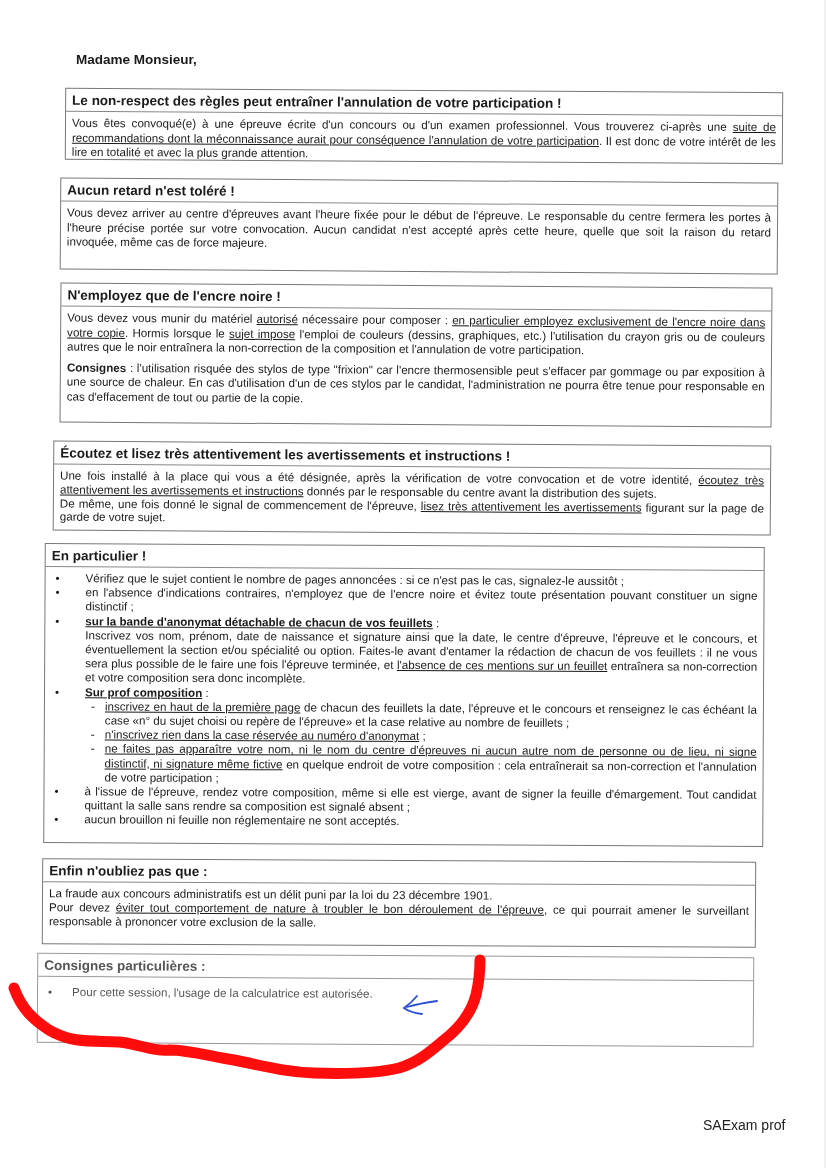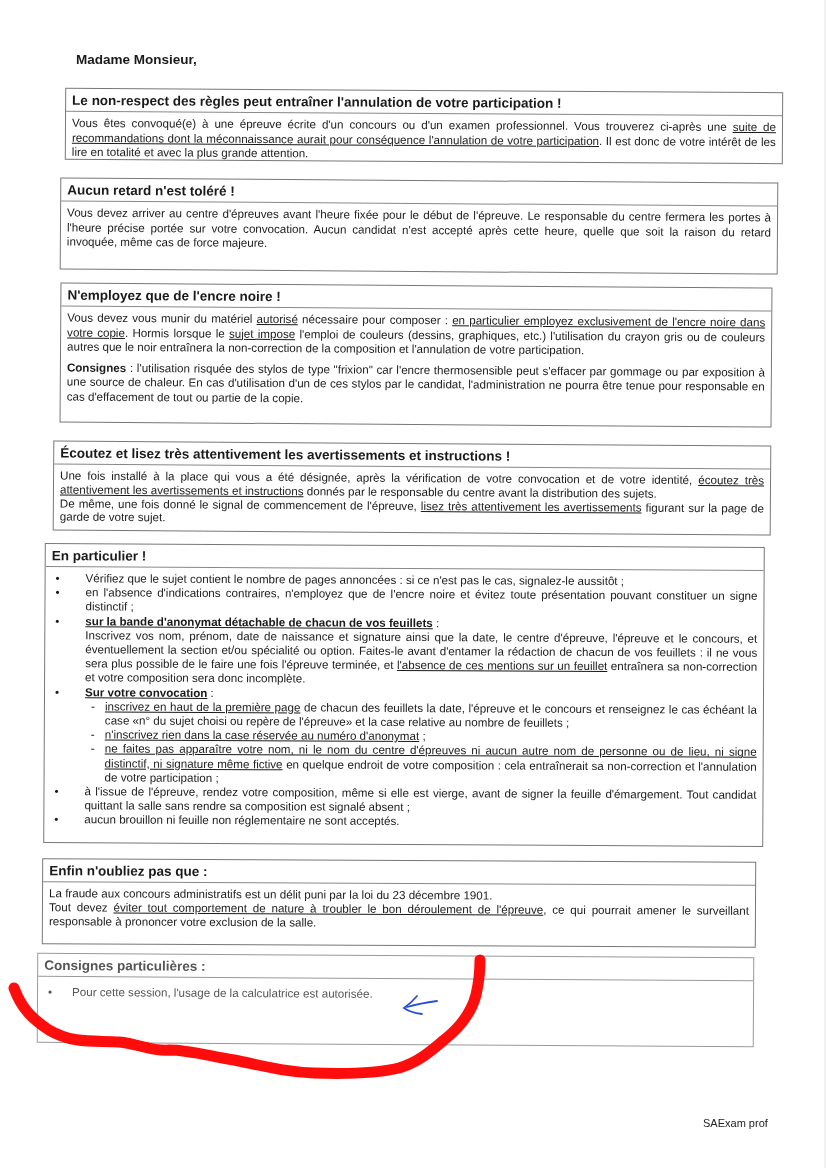--- a/index.html
+++ b/index.html
@@ -17,21 +17,21 @@
   .box-body p:last-child { margin-bottom: 0; }
   u { text-decoration: underline; }
   b { font-weight: bold; }
   ul.bullets { margin: 0; padding: 0; list-style: none; }
   ul.bullets > li { position: relative; padding-left: 34px; margin: 0; }
   ul.bullets > li::before { content: "\2022"; position: absolute; left: 4px; top: 0; }
   ul.dashes { margin: 0; padding: 0; list-style: none; }
   ul.dashes > li { position: relative; padding-left: 20px; }
   ul.dashes > li::before { content: "-"; position: absolute; left: 6px; top: 0; }
   .gray { color: #555; }
-  .footer { position: absolute; left: 699px; top: 1117px; font-size: 11px; color: #222; }
+  .footer { position: absolute; left: 699px; top: 1117px; font-size: 14px; color: #222; }
   .overlay { position: absolute; left: 0; top: 0; pointer-events: none; }
 </style>
 </head>
 <body>
 
 <div class="page">
   <div class="right-edge"></div>
 
   <div class="salutation">Madame Monsieur,</div>
 
@@ -69,38 +69,38 @@
     <div class="box-title">En particulier !</div>
     <div class="box-body" style="line-height:14.2px;">
       <ul class="bullets">
         <li>Vérifiez que le sujet contient le nombre de pages annoncées : si ce n'est pas le cas, signalez-le aussitôt ;</li>
         <li>en l'absence d'indications contraires, n'employez que de l'encre noire et évitez toute présentation pouvant constituer un signe distinctif ;</li>
         <li>
           <b><u>sur la bande d'anonymat détachable de chacun de vos feuillets</u></b><span> :</span><br>
           <span>Inscrivez vos nom, prénom, date de naissance et signature ainsi que la date, le centre d'épreuve, l'épreuve et le concours, et éventuellement la section et/ou spécialité ou option.  Faites-le avant d'entamer la rédaction de chacun de vos feuillets : il ne vous sera plus possible de le faire une fois l'épreuve terminée, et </span><u>l'absence de ces mentions sur un feuillet</u><span> entraînera sa non-correction et votre composition sera donc incomplète.</span>
         </li>
         <li>
-          <b><u>Sur votre convocation</u></b><span> :</span>
+          <b><u>Sur prof composition</u></b><span> :</span>
           <ul class="dashes">
             <li><u>inscrivez en haut de la première page</u><span> de chacun des feuillets la date, l'épreuve et le concours et renseignez le cas échéant la case «n° du sujet choisi ou repère de l'épreuve» et la case relative au nombre de feuillets ;</span></li>
             <li><u>n'inscrivez rien dans la case réservée au numéro d'anonymat</u><span> ;</span></li>
             <li><u>ne faites pas apparaître votre nom, ni le nom du centre d'épreuves ni aucun autre nom de personne ou de lieu, ni signe distinctif, ni signature même fictive</u><span> en quelque endroit de votre composition : cela entraînerait sa non-correction et l'annulation de votre participation ;</span></li>
           </ul>
         </li>
         <li>à l'issue de l'épreuve, rendez votre composition, même si elle est vierge, avant de signer la feuille d'émargement. Tout candidat quittant la salle sans rendre sa composition est signalé absent ;</li>
         <li>aucun brouillon ni feuille non réglementaire ne sont acceptés.</li>
       </ul>
     </div>
   </div>
 
   <div class="box" style="left:38px; top:860px; width:712px; height:84px; transform: rotate(0.3deg);">
     <div class="box-title">Enfin n'oubliez pas que :</div>
     <div class="box-body" style="line-height:14px;">
       <p style="margin:0;">La fraude aux concours administratifs est un délit puni par la loi du 23 décembre 1901.</p>
-      <p style="margin:0;"><span>Tout devez </span><u>éviter tout comportement de nature à troubler le bon déroulement de l'épreuve</u><span>, ce qui pourrait amener le surveillant responsable à prononcer votre exclusion de la salle.</span></p>
+      <p style="margin:0;"><span>Pour devez </span><u>éviter tout comportement de nature à troubler le bon déroulement de l'épreuve</u><span>, ce qui pourrait amener le surveillant responsable à prononcer votre exclusion de la salle.</span></p>
     </div>
   </div>
 
   <div class="box" style="left:33px; top:955px; width:715px; height:88px; transform: rotate(0.35deg); border-color:#999;">
     <div class="box-title gray" style="border-bottom-color:#999;">Consignes particulières :</div>
     <div class="box-body gray" style="padding-top:8px;">
       <ul class="bullets">
         <li style="padding-left:28px;">Pour cette session, l'usage de la calculatrice est autorisée.</li>
       </ul>
     </div>

